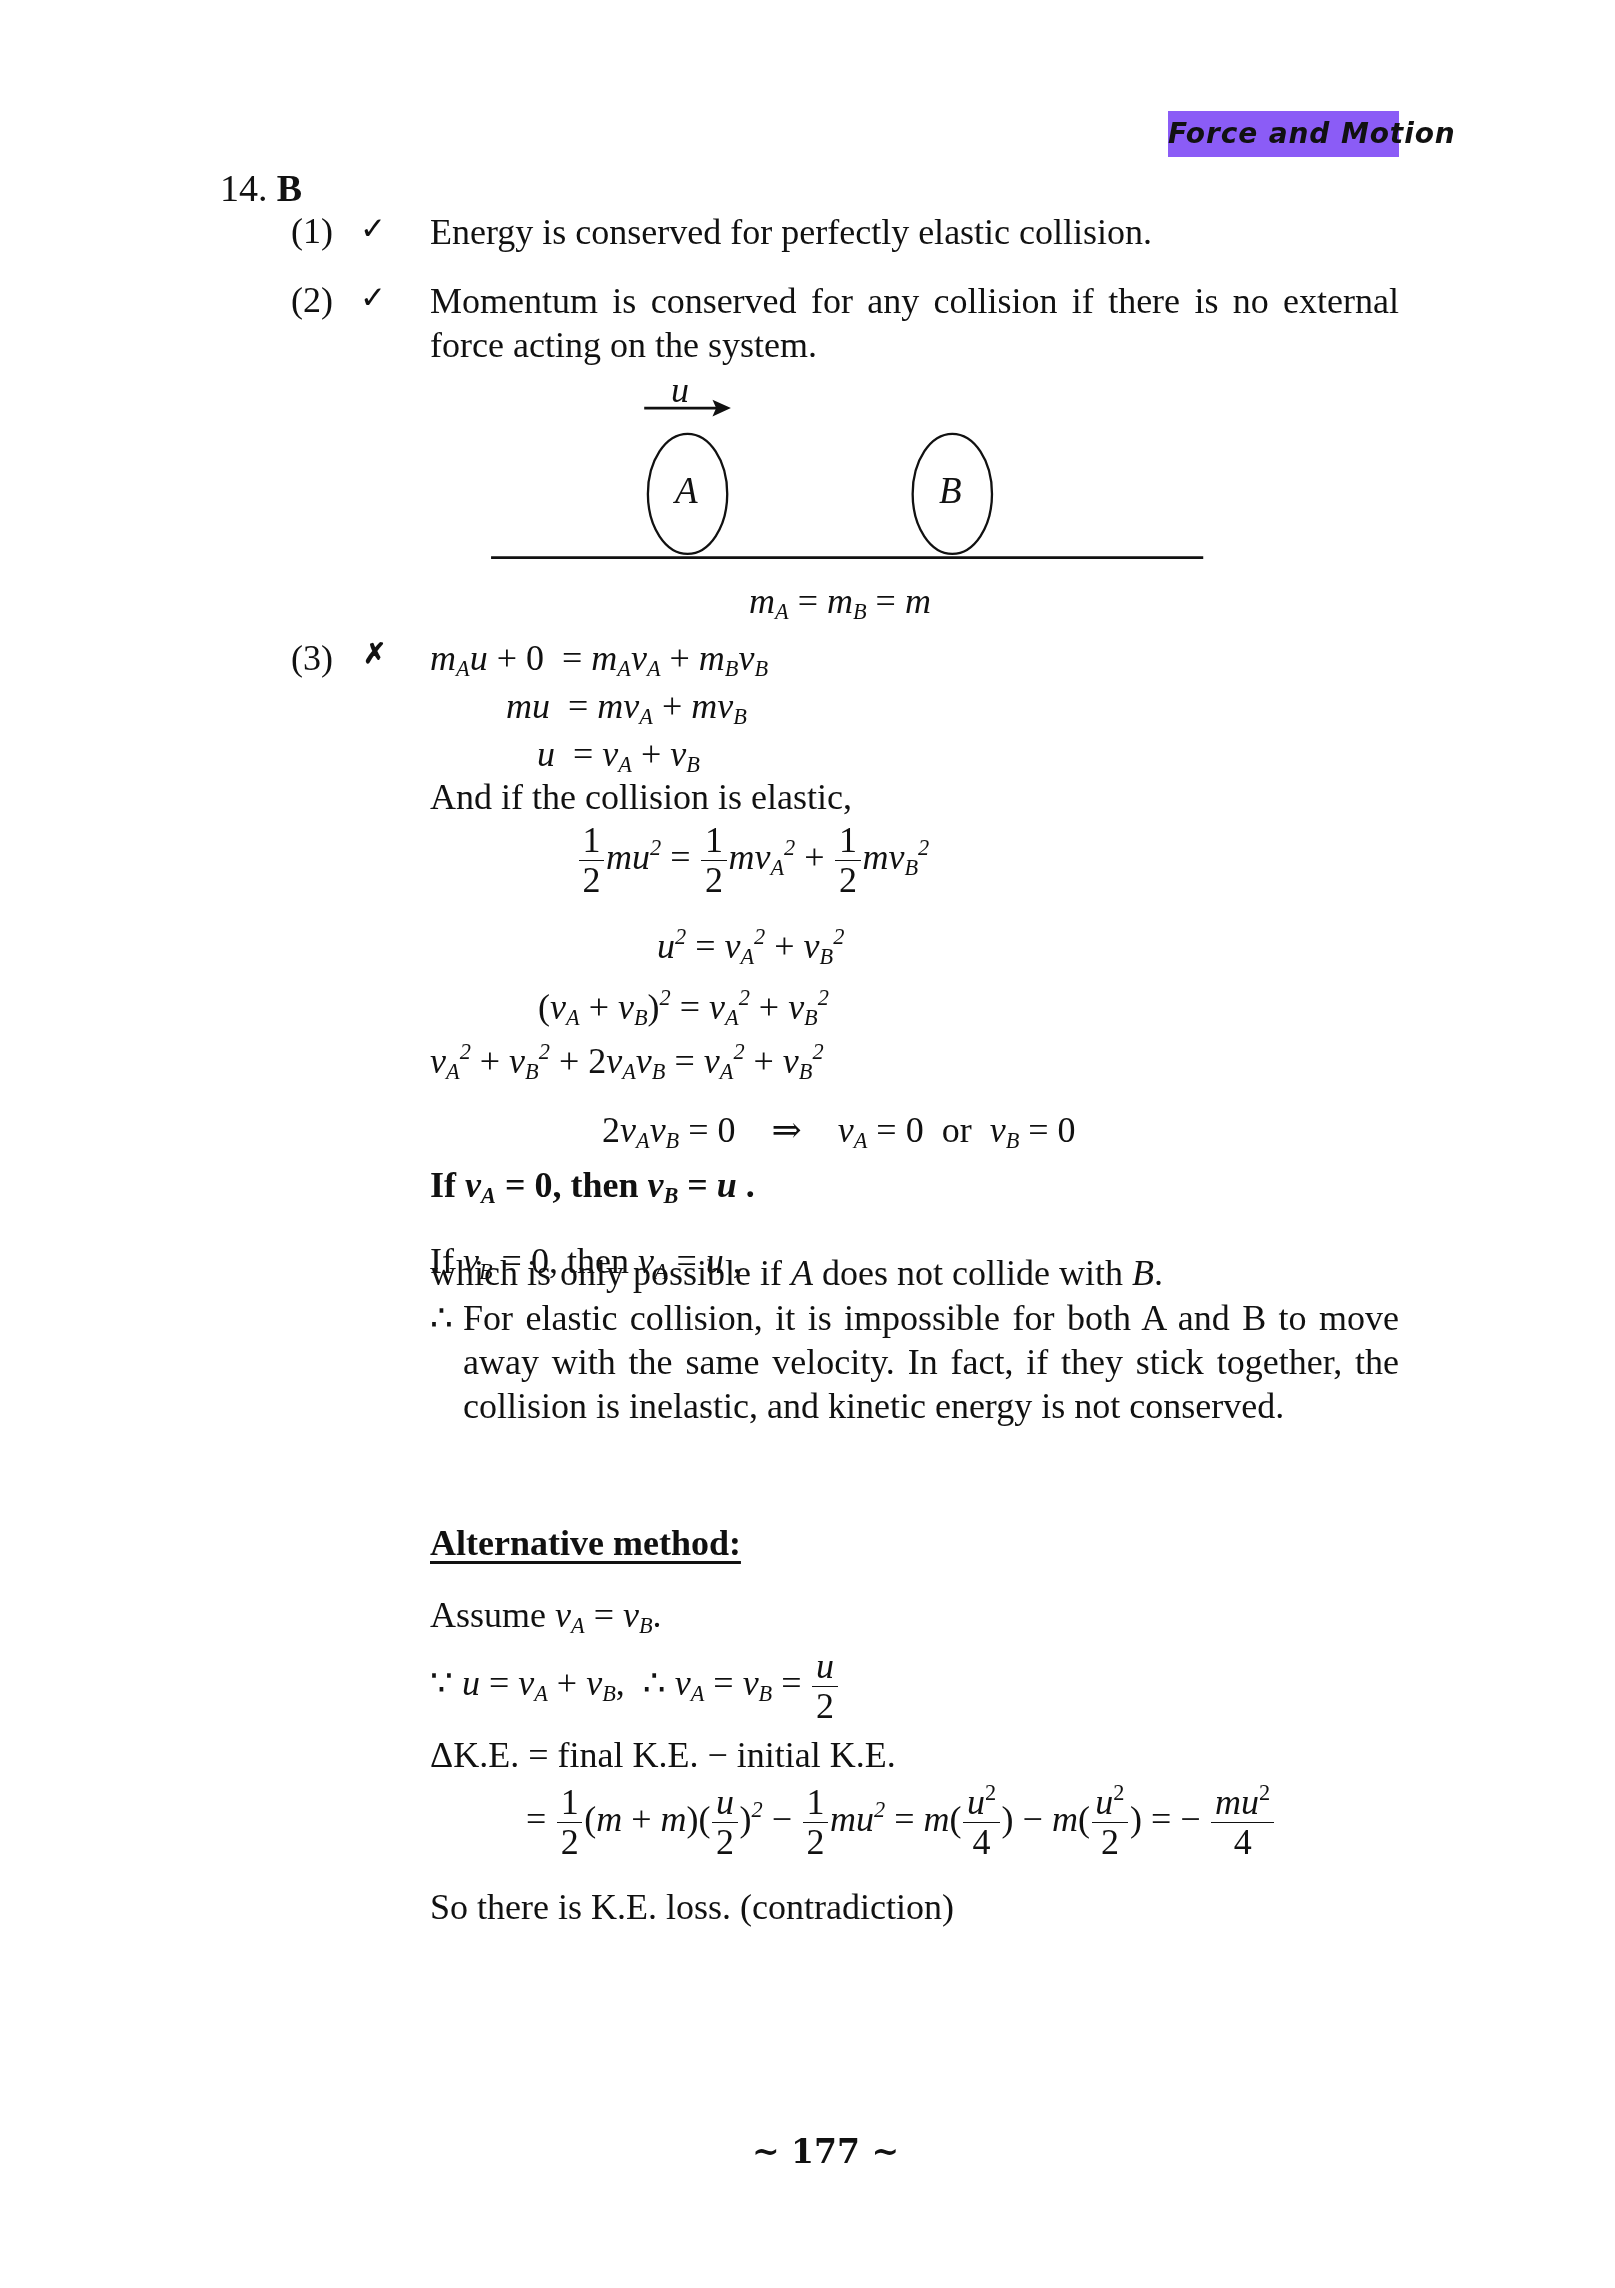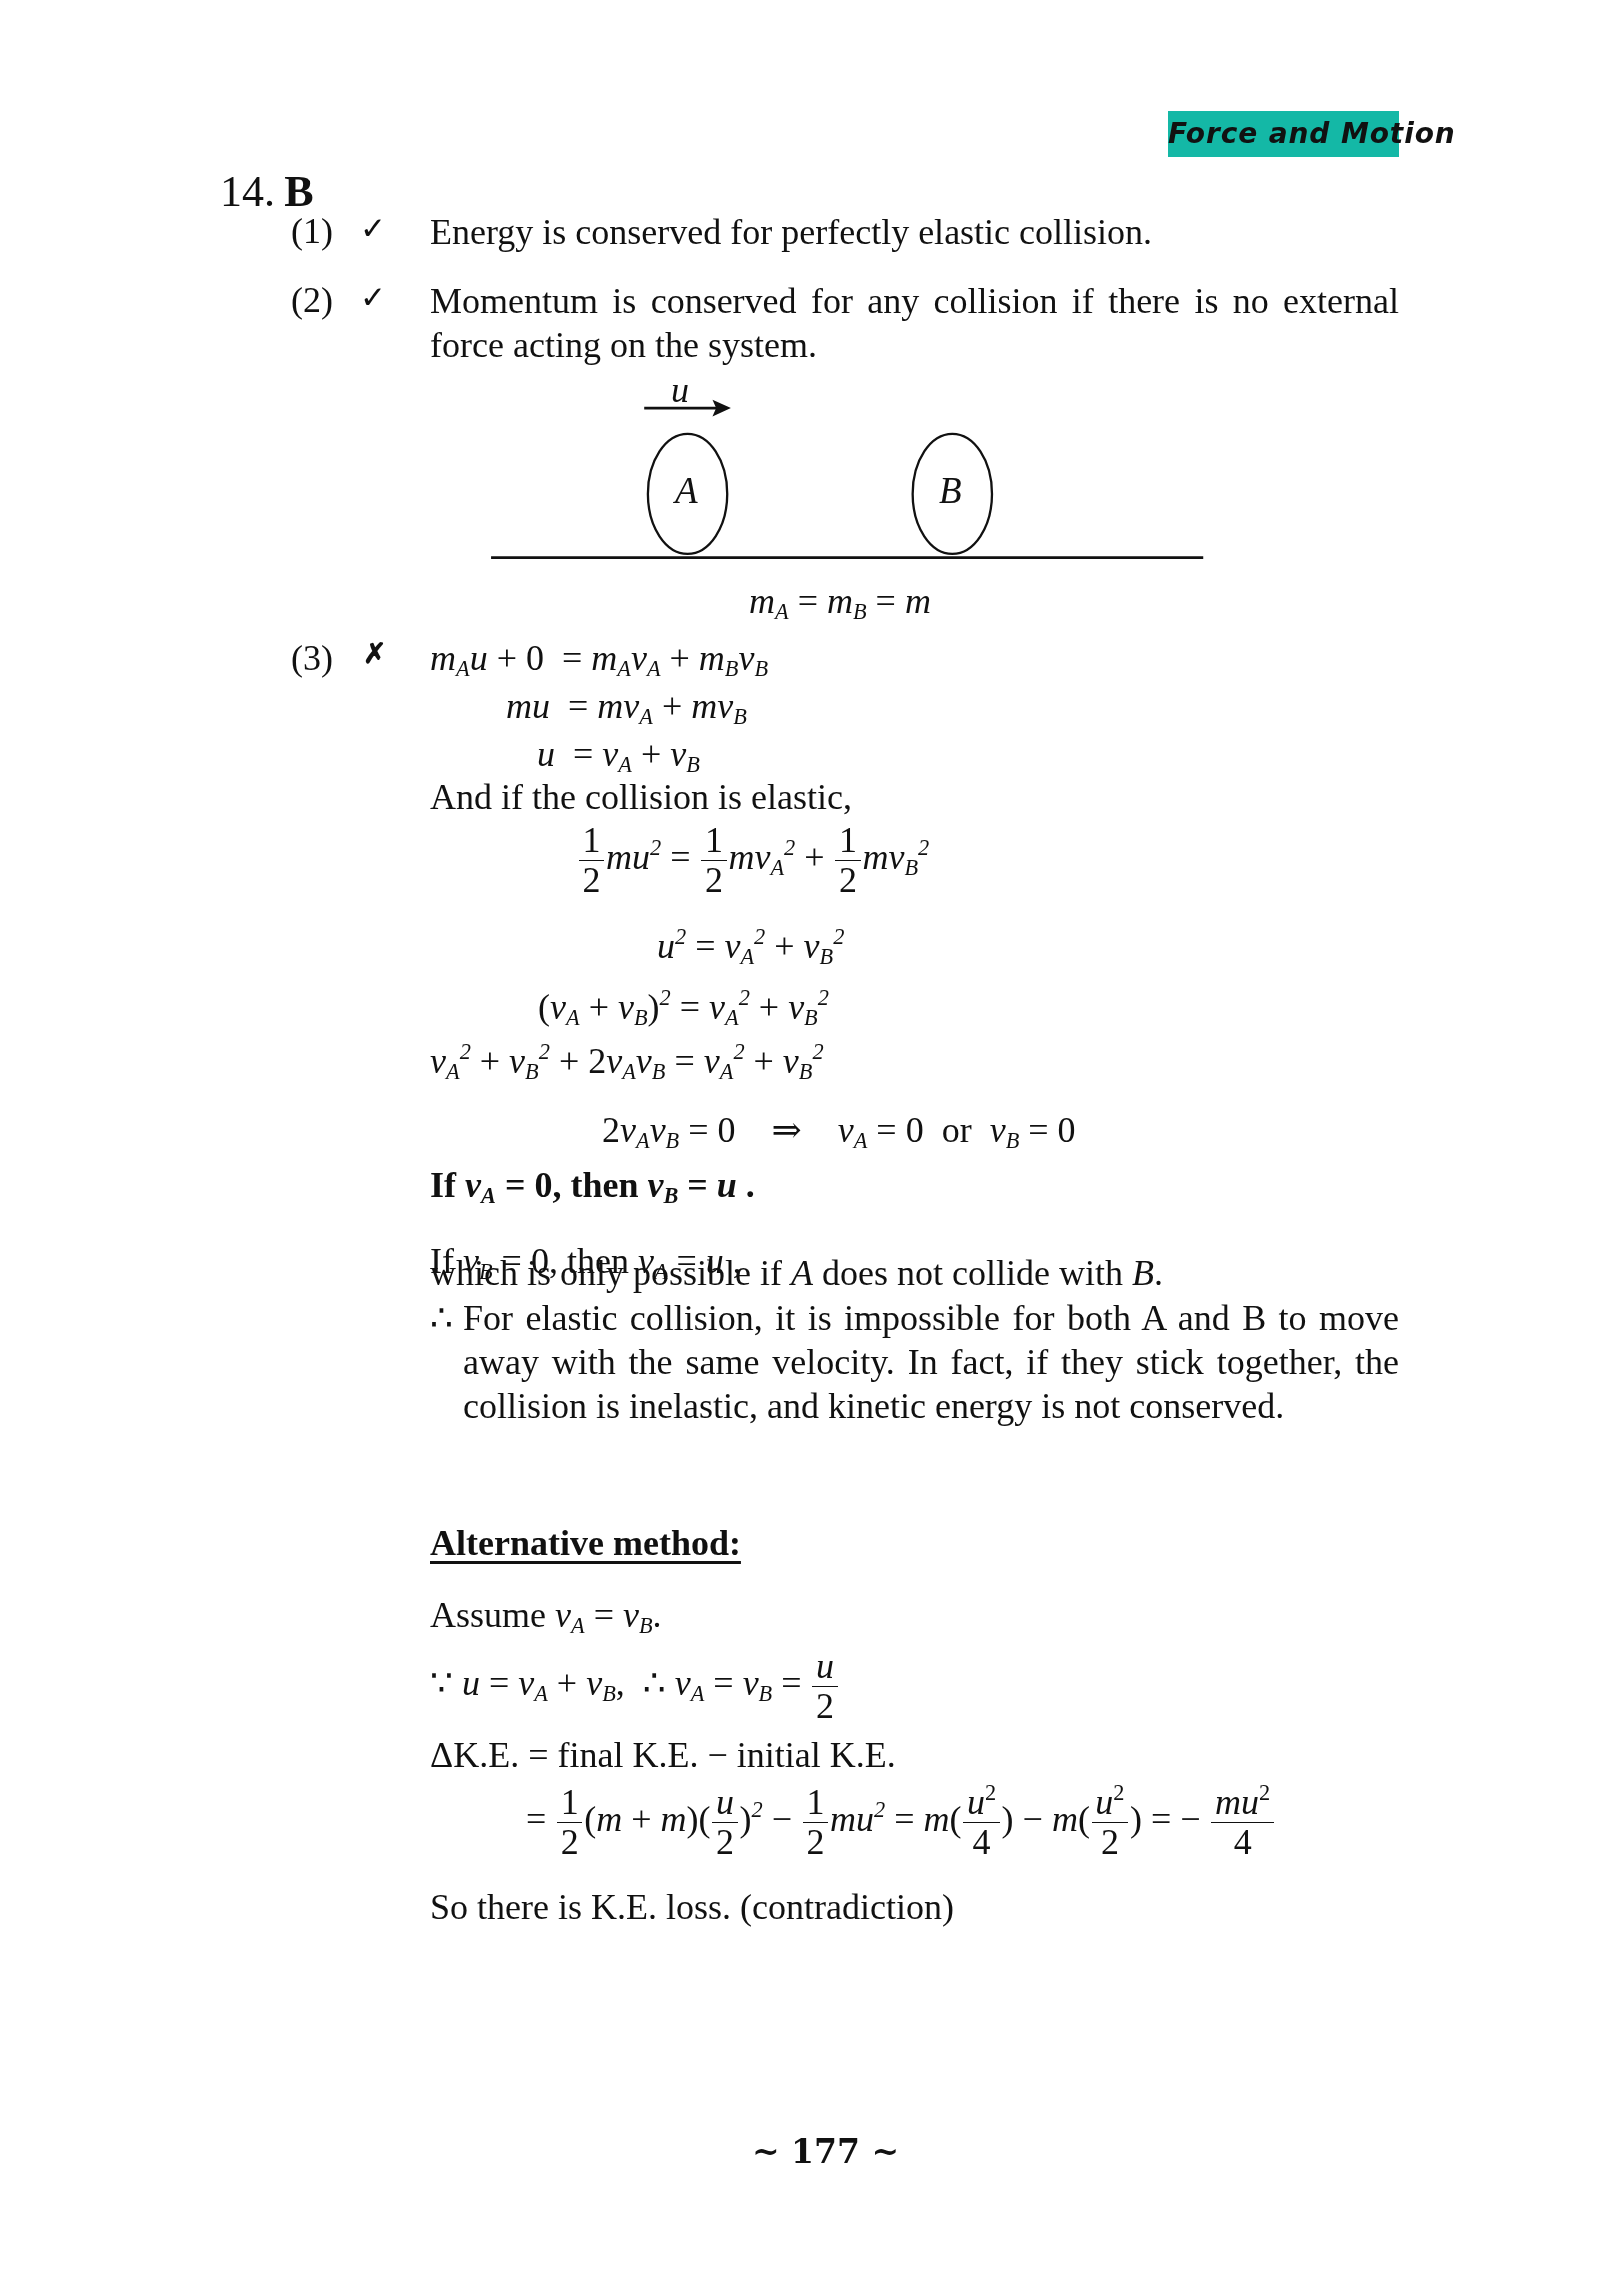--- a/index.html
+++ b/index.html
@@ -4,24 +4,24 @@
 <style>
   html, body { margin:0; padding:0; background:#ffffff; }
   body { width:1615px; height:2289px; position:relative; overflow:hidden;
          font-family:"Liberation Serif", "DejaVu Serif", serif; color:#111; }
   .abs { position:absolute; white-space:nowrap; }
   .txt { font-size:36px; line-height:44px; }
   .math { font-size:36px; font-style:italic; }
   .up { font-style:normal; }
   sub { font-size:0.62em; vertical-align:-0.28em; line-height:0; }
   sup { font-size:0.62em; vertical-align:0.62em; line-height:0; }
-  .header-tag { left:1168px; top:111px; width:231px; height:46px; background:#14b8a6;
+  .header-tag { left:1168px; top:111px; width:231px; height:46px; background:#8b5cf6;
                 font-family:"DejaVu Sans", sans-serif; font-style:italic; font-weight:bold;
                 font-size:28px; line-height:46px; text-align:center; letter-spacing:0.9px; }
-  .qnum { left:220px; top:166px; font-size:44px; }
+  .qnum { left:220px; top:166px; font-size:38px; }
   .qnum b { margin-left:9.2px; }
   .label { font-size:36px; }
   .mark { font-size:31px; }
   .para { left:430px; width:969px; font-size:36px; line-height:44px; text-align:justify; white-space:normal; }
   .frac { display:inline-block; vertical-align:middle; text-align:center; font-style:normal; margin:0 1.8px; }
   .frac > span { display:block; line-height:39px; }
   .frac > .num { border-bottom:1.8px solid #111; padding:0 3.7px; }
   .underline { text-decoration:underline; text-decoration-thickness:2.8px; text-underline-offset:5.5px; font-weight:bold; }
   .pageno { left:0; width:1615px; top:2132px; text-align:center; font-family:"DejaVu Serif", serif; font-weight:bold; font-size:33px;padding-left:18px; }
 </style>

